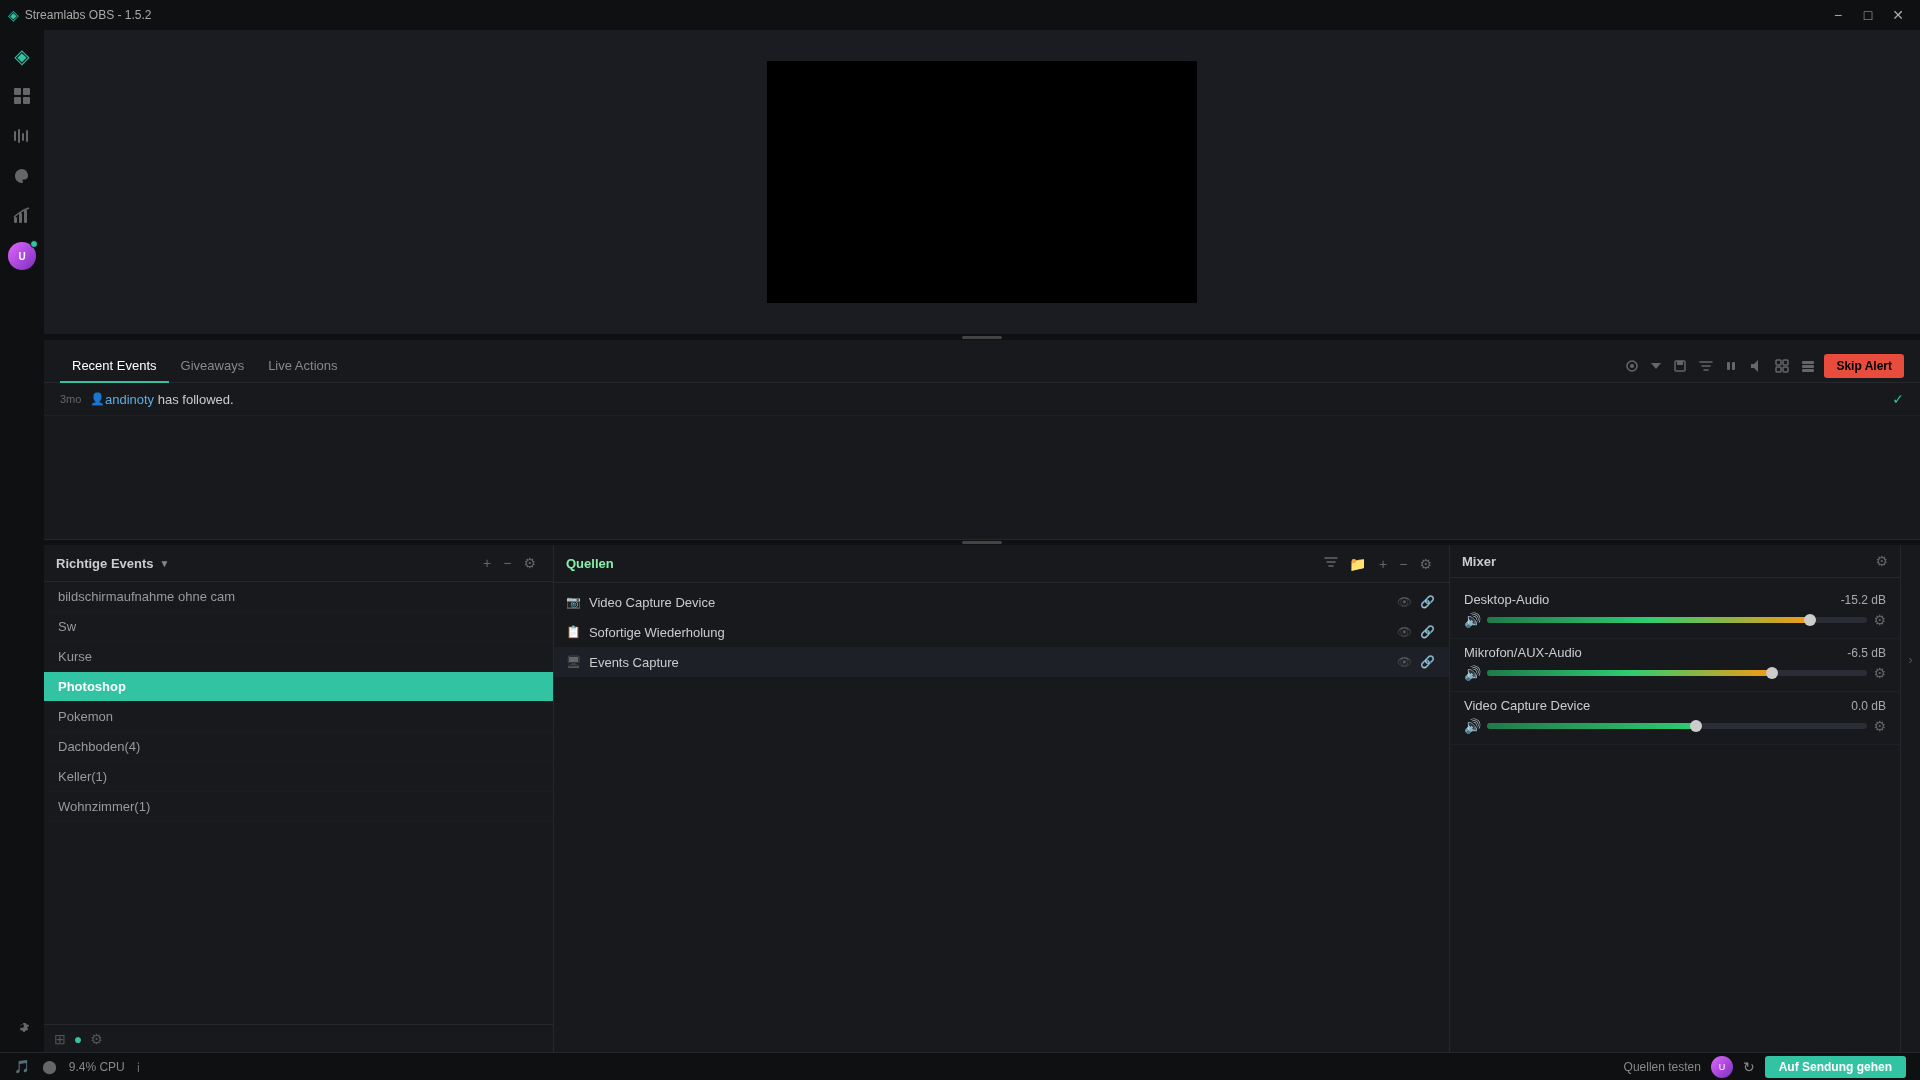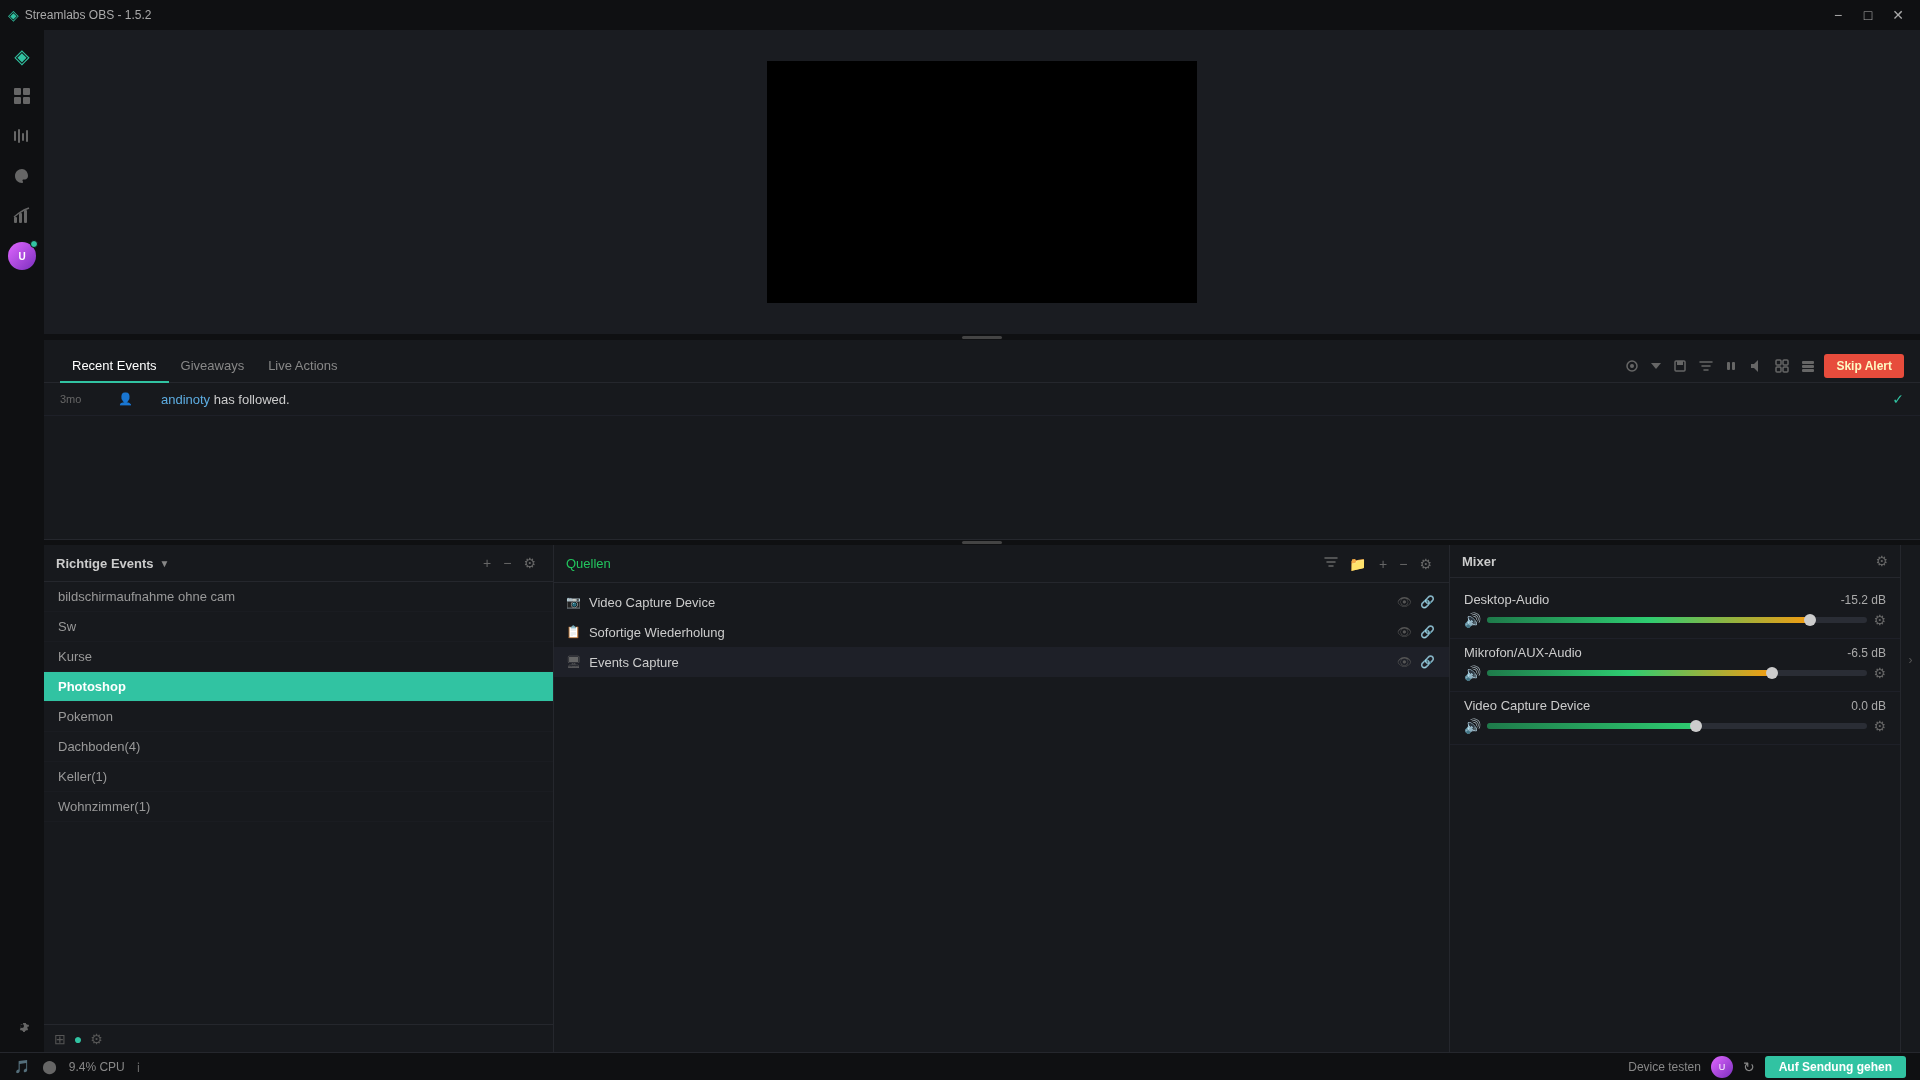--- a/index.html
+++ b/index.html
@@ -183,38 +183,38 @@
       color: #666;
       cursor: pointer;
       padding: 3px;
       font-size: 14px;
       display: flex;
       align-items: center;
     }
     #skip-alert-btn {
       background: #e74c3c;
       border: none;
-      color: #fef9c3;
+      color: #000000;
       padding: 5px 12px;
       border-radius: 3px;
       cursor: pointer;
       font-size: 12px;
       font-weight: 600;
     }
     #events-content {
       flex: 1;
       overflow-y: auto;
       padding: 0;
     }
     .event-row {
       display: flex;
       align-items: center;
       padding: 8px 16px;
       border-bottom: 1px solid #1e2028;
-      gap: 28px;
+      gap: 0;
     }
     .event-time { color: #666; font-size: 11px; min-width: 30px; }
     .event-icon { color: #666; font-size: 12px; }
     .event-text { flex: 1; color: #ccc; }
     .event-text a { color: #5dade2; text-decoration: none; }
     .event-check { color: #31c3a2; font-size: 14px; }
 
     
     #scenes-panel {
       width: 510px;
@@ -282,22 +282,22 @@
     }
     #sources-header {
       display: flex;
       align-items: center;
       justify-content: space-between;
       padding: 8px 12px;
       border-bottom: 1px solid #25272d;
     }
     #sources-title {
       font-size: 13px;
-      color: #22c55e;
-      font-weight: 400;
+      color: #86efac;
+      font-weight: 700;
     }
     #sources-controls { display: flex; gap: 2px; }
     #sources-list { flex: 1; overflow-y: auto; padding: 4px 0; }
     .source-item {
       display: flex;
       align-items: center;
       padding: 6px 12px;
       cursor: pointer;
       gap: 8px;
     }
@@ -743,18 +743,18 @@
 </div>
 
 <div id="status-bar">
   <div id="status-left">
     <span style="color:#666;">🎵</span>
     <span style="color:#666;">⬤</span>
     <span class="status-cpu">9.4% CPU</span>
     <span style="color:#666;cursor:pointer;">ℹ</span>
   </div>
   <div id="status-right">
-    <span class="status-text">Device testen</span>
+    <span class="status-text">Quellen testen</span>
     <div class="status-profile">U</div>
     <span class="status-refresh">↻</span>
     <button id="go-live-btn">Auf Sendung gehen</button>
   </div>
 </div>
 
 </body></html>

